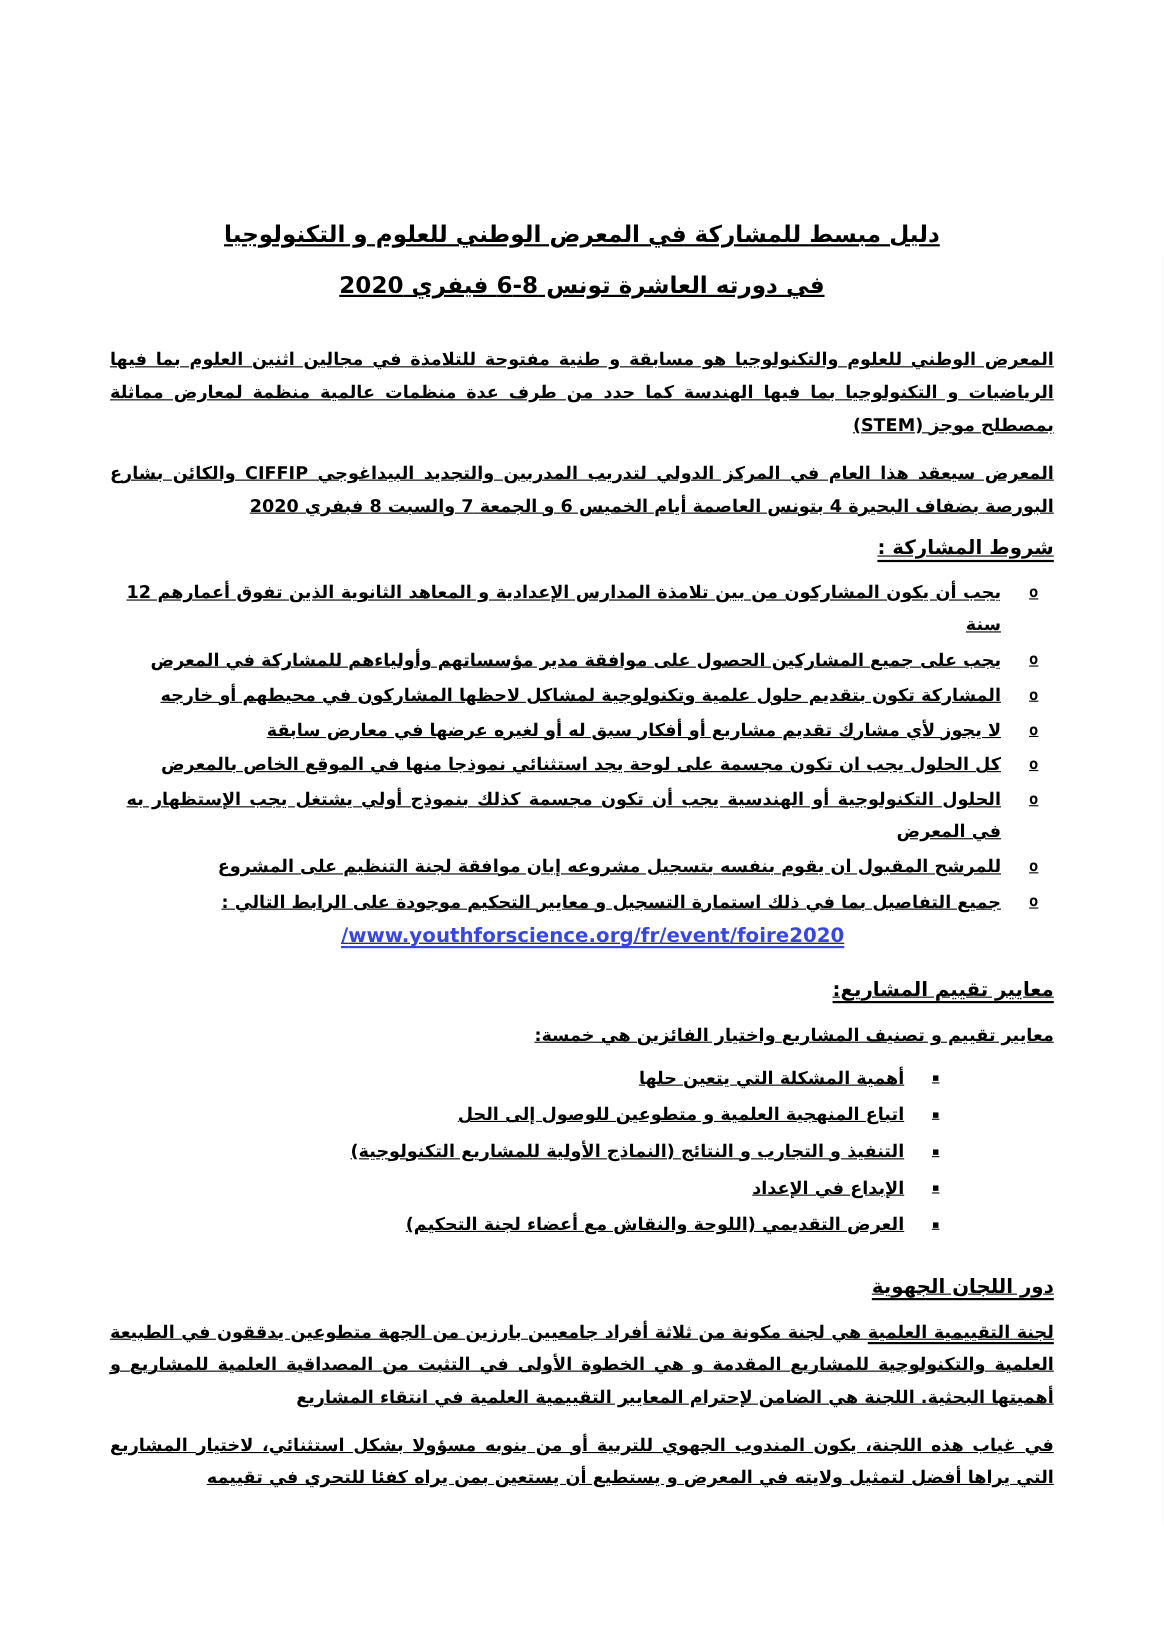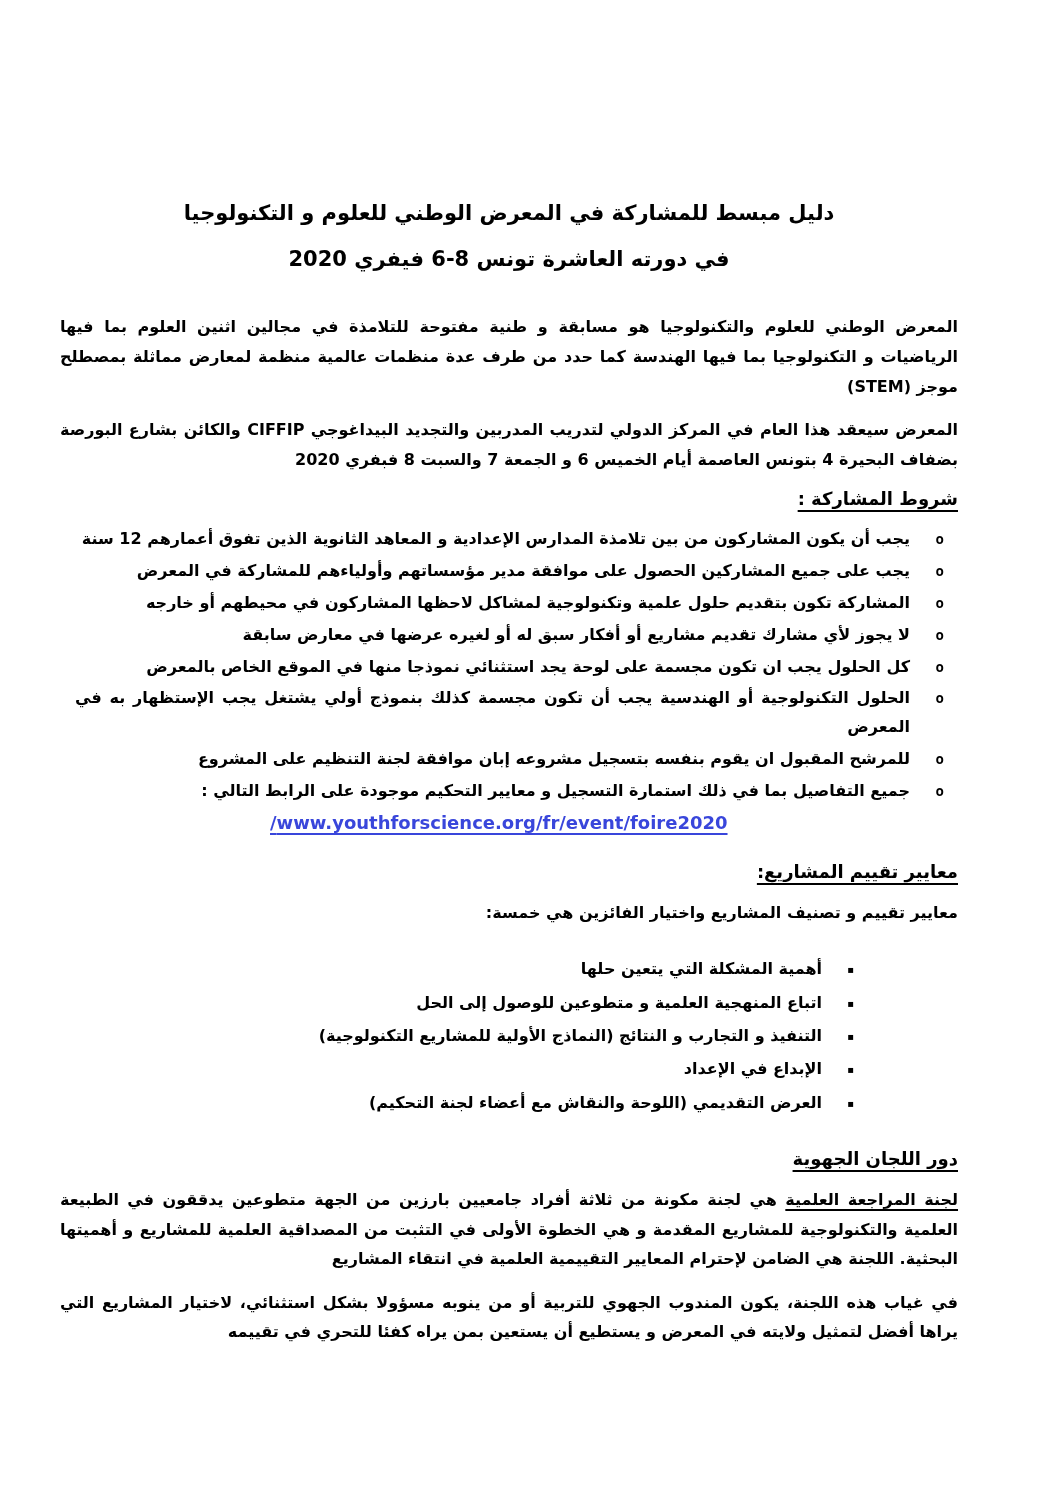--- a/index.html
+++ b/index.html
@@ -2,24 +2,25 @@
 <html lang="ar" dir="rtl"><head>
 <meta charset="utf-8">
 <style>
   html,body { margin:0; padding:0; background:#e9e9e9; }
   .page {
     width:1058px; height:1497px;
     margin:0 auto;
     background:#ffffff;
     direction:rtl;
     box-sizing:border-box;
-    padding:190px 100px 0 60px;
+    padding:190px 100px 0 100px;
     font-family:"DejaVu Sans", sans-serif;
     font-weight:bold;
     color:#000000;
+    text-decoration:underline;
   }
   .title { text-align:center; font-size:21px; line-height:2.2; margin-bottom:30px; }
   .para  { font-size:16px; line-height:1.85; text-align:justify; margin:0 0 14px 0; }
   .heading {
     font-size:18px; font-weight:bold;
     text-decoration:underline; text-decoration-thickness:2px; text-underline-offset:5px;
     margin:12px 0 16px 0;
   }
   .list1 { padding-right:14px; margin:0 0 4px 0; }
   .list2 { padding-right:104px; margin:0 0 8px 0; }
@@ -29,21 +30,21 @@
   .marker-o { width:18px; font-family:"DejaVu Sans Mono", monospace; font-size:14px; padding-top:2px; }
   .marker-sq { width:16px; font-size:10px; padding-top:6px; }
   .link-line { text-align:left; padding-left:210px; margin:6px 0 22px 0; }
   .link {
     color:#3946DB; font-size:18px; font-weight:bold;
     text-decoration:underline; text-decoration-thickness:2px; text-underline-offset:4px;
   }
   .ul-lead { text-decoration:underline; text-decoration-thickness:2px; text-underline-offset:4px; }
   .sec2 .heading { margin-top:28px; }
   .sec3 .heading { margin-top:30px; }
-  .criteria-intro { margin-bottom:27px; }
+  .criteria-intro { margin-bottom:9px; }
   .list2 .li { line-height:1.9; }
 </style>
 </head>
 <body>
 
 <div class="page">
 
   <div class="title">
     <div>دليل مبسط للمشاركة في المعرض الوطني للعلوم و التكنولوجيا</div>
     <div>في دورته العاشرة تونس 8-6 فيفري 2020</div>
@@ -119,18 +120,18 @@
       <div class="li">
         <span class="marker marker-sq">▪</span>
         <span class="txt">العرض التقديمي (اللوحة والنقاش مع أعضاء لجنة التحكيم)</span>
       </div>
     </div>
   </div>
 
   <div class="sec3">
     <h2 class="heading">دور اللجان الجهوية</h2>
 
-    <p class="para"><span class="ul-lead">لجنة المراجعة العلمية</span><span> هي لجنة مكونة من ثلاثة أفراد جامعيين بارزين من الجهة متطوعين يدققون في الطبيعة العلمية والتكنولوجية للمشاريع المقدمة و هي الخطوة الأولى في التثبت من المصداقية العلمية للمشاريع و أهميتها البحثية.  اللجنة هي الضامن لإحترام المعايير التقييمية العلمية في انتقاء المشاريع</span></p>
+    <p class="para"><span class="ul-lead">لجنة التقييمية العلمية</span><span> هي لجنة مكونة من ثلاثة أفراد جامعيين بارزين من الجهة متطوعين يدققون في الطبيعة العلمية والتكنولوجية للمشاريع المقدمة و هي الخطوة الأولى في التثبت من المصداقية العلمية للمشاريع و أهميتها البحثية.  اللجنة هي الضامن لإحترام المعايير التقييمية العلمية في انتقاء المشاريع</span></p>
 
     <p class="para">في غياب هذه اللجنة، يكون المندوب الجهوي للتربية أو من ينوبه مسؤولا بشكل استثنائي، لاختيار المشاريع التي يراها أفضل لتمثيل ولايته في المعرض و يستطيع أن يستعين بمن يراه كفئا للتحري في تقييمه</p>
   </div>
 
 </div>
 
 </body></html>

